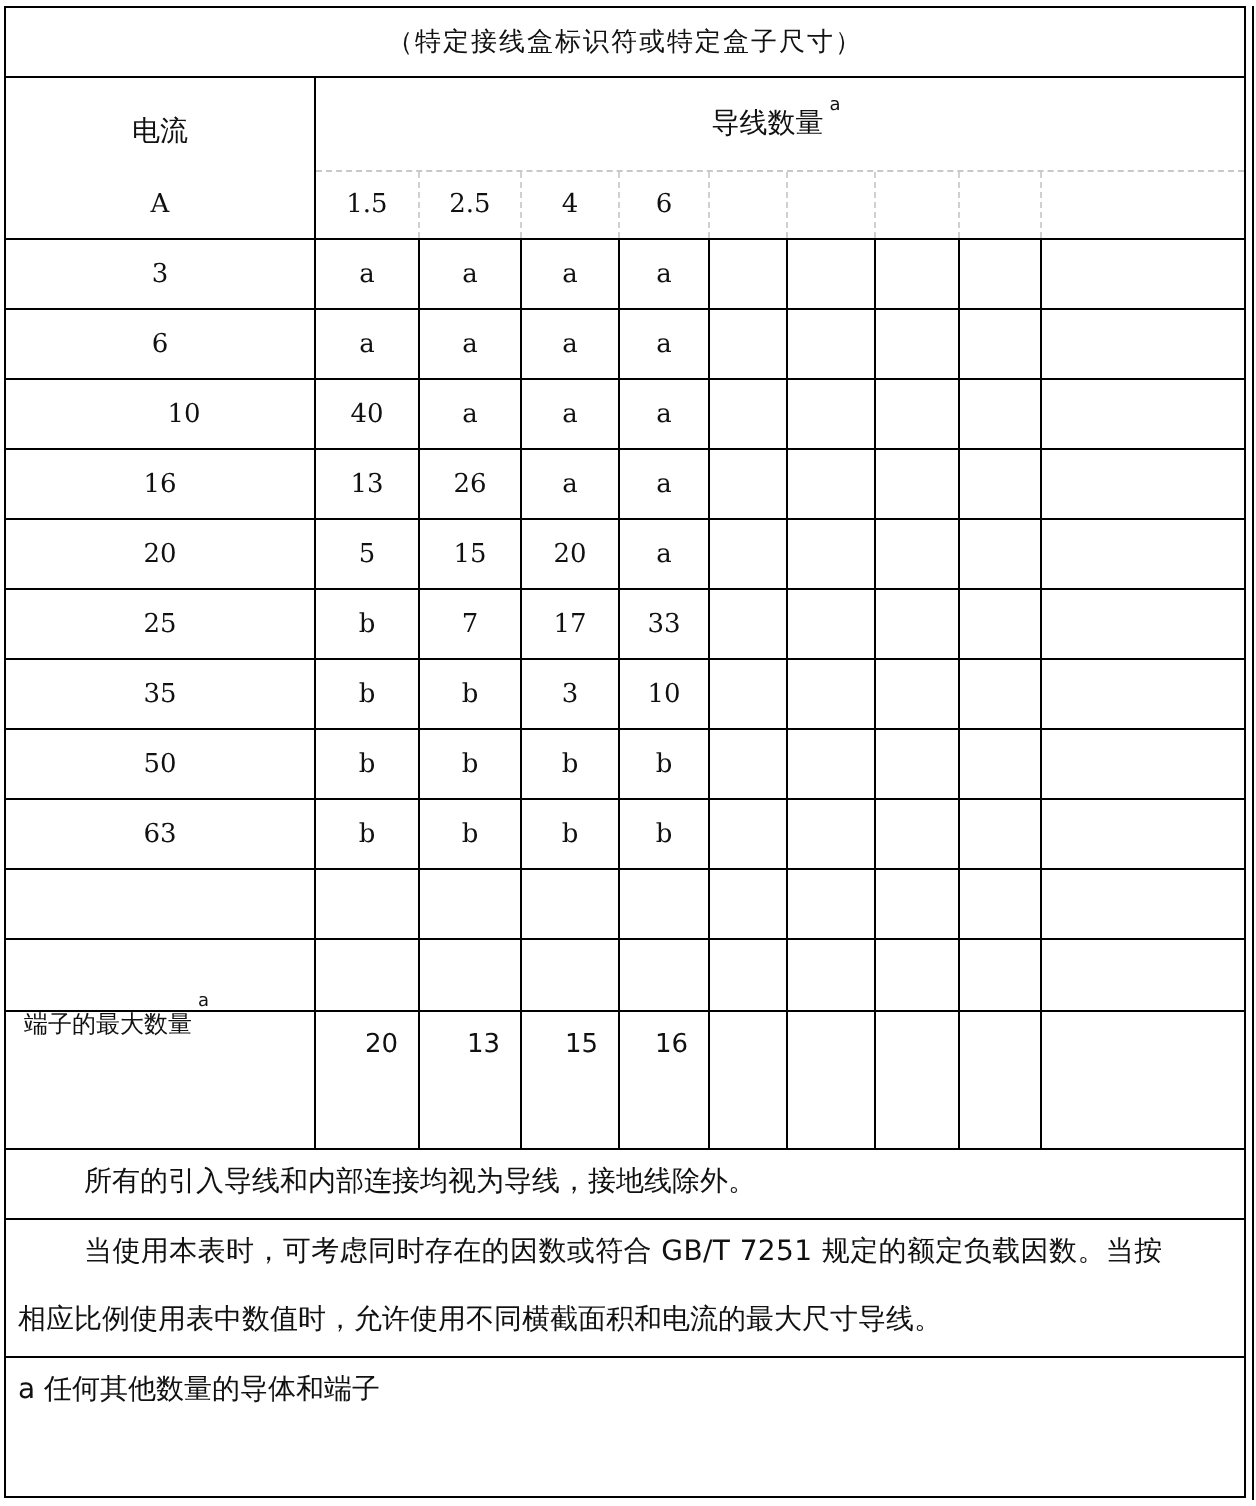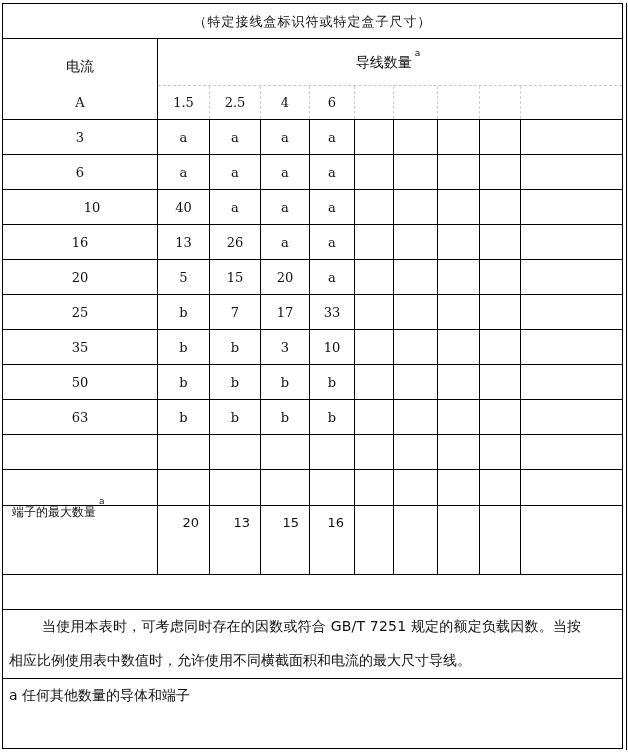--- a/index.html
+++ b/index.html
@@ -153,16 +153,17 @@
 
   <div class="cell term-label" style="left:3px; top:506px; width:154px; height:68px;">
     <span>端子的最大数量</span>
     <span class="sup">a</span>
   </div>
   <div class="cell term-val" style="left:158px; top:506px; width:51px; height:68px;">20</div>
   <div class="cell term-val" style="left:210px; top:506px; width:50px; height:68px;">13</div>
   <div class="cell term-val" style="left:261px; top:506px; width:48px; height:68px;">15</div>
   <div class="cell term-val" style="left:310px; top:506px; width:44px; height:68px;">16</div>
 
+  <div class="note" style="left:42px; top:574px;">所有的引入导线和内部连接均视为导线，接地线除外。</div>
   <div class="note" style="left:42px; top:609px; letter-spacing:0.2px;text-align:right;">当使用本表时，可考虑同时存在的因数或符合 GB/T 7251 规定的额定负载因数。当按</div>
   <div class="note" style="left:9px; top:643px;">相应比例使用表中数值时，允许使用不同横截面积和电流的最大尺寸导线。</div>
   <div class="note" style="left:9px; top:678px;">a 任何其他数量的导体和端子</div>
 </div>
 
 </body></html>

